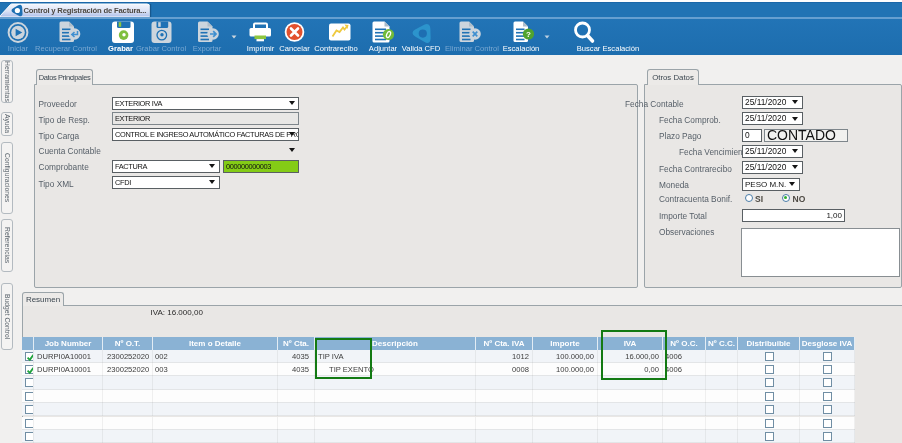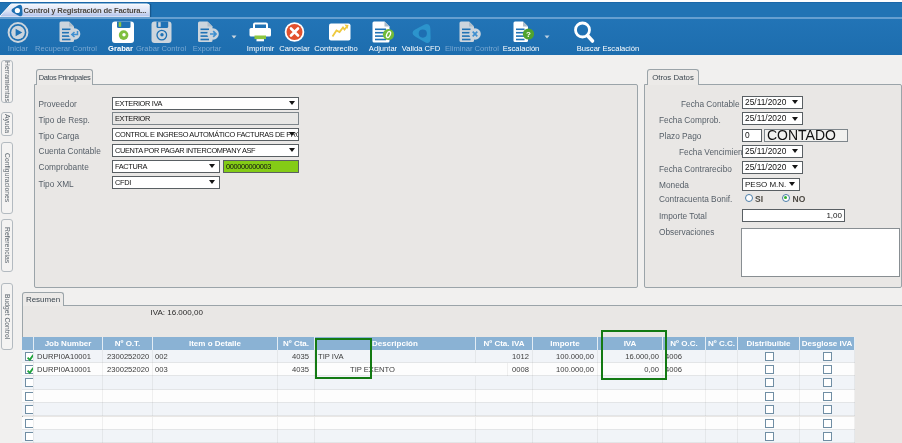--- a/index.html
+++ b/index.html
@@ -139,32 +139,31 @@
 <div class="panel" style="left:33.5px;top:84px;width:604px;height:204px;"></div>
 <div class="lbl" style="left:38.5px;top:99.0px;">Proveedor</div>
 <div class="inp" style="left:112px;top:96.5px;width:187px;height:13px;background:#fff;border-color:#595f63;color:#111;">EXTERIOR IVA</div>
     <div class="arr" style="left:288.7px;top:100.8px;"></div>
 <div class="lbl" style="left:38.5px;top:114.8px;">Tipo de Resp.</div>
 <div class="inp" style="left:112px;top:112.3px;width:187px;height:13px;background:#e8e7e5;border-color:#7e868b;color:#111;">EXTERIOR</div>
 <div class="lbl" style="left:38.5px;top:130.5px;">Tipo Carga</div>
 <div class="inp" style="left:112px;top:128px;width:187px;height:13px;background:#fff;border-color:#595f63;color:#111;">CONTROL E INGRESO AUTOMÁTICO FACTURAS DE PRO</div>
     <div class="arr" style="left:288.7px;top:132.3px;"></div>
 <div class="lbl" style="left:38.5px;top:146.0px;">Cuenta Contable</div>
-<div class="inp" style="left:112px;top:143.5px;width:187px;height:13px;background:#fff;border-color:#595f63;color:#111;">CUENTA POR PAGAR INTERCOMPANY ASF</div>
     <div class="arr" style="left:288.7px;top:147.8px;"></div>
 <div class="lbl" style="left:38.5px;top:162.3px;">Comprobante</div>
 <div class="inp" style="left:112px;top:159.8px;width:107.5px;height:13px;background:#fff;border-color:#595f63;color:#111;">FACTURA</div>
     <div class="arr" style="left:209.2px;top:164.10000000000002px;"></div>
 <div class="lbl" style="left:38.5px;top:178.5px;">Tipo XML</div>
 <div class="inp" style="left:112px;top:176px;width:107.5px;height:13px;background:#fff;border-color:#595f63;color:#111;">CFDI</div>
     <div class="arr" style="left:209.2px;top:180.3px;"></div>
 <div class="inp" style="left:223px;top:159.8px;width:76px;height:13px;background:#84cc16;border-color:#595f63;color:#111;">000000000003</div>
 <div class="ptab" style="left:647px;top:69px;width:52px;height:16px;line-height:15px;font-size:7.8px;">Otros Datos</div>
 <div class="panel" style="left:644px;top:84px;width:258px;height:204px;"></div>
-<div class="lbl" style="left:681px;top:98.5px;">Fecha Contable</div>
+<div class="lbl" style="left:625px;top:98.5px;">Fecha Contable</div>
 <div class="inp" style="left:742px;top:96px;width:60.5px;height:13px;background:#fff;border-color:#595f63;color:#111;font-size:8.4px;letter-spacing:0px;">25/11/2020</div>
     <div class="arr" style="left:792.2px;top:100.3px;"></div>
 <div class="lbl" style="left:659px;top:114.7px;">Fecha Comprob.</div>
 <div class="inp" style="left:742px;top:112.2px;width:60.5px;height:13px;background:#fff;border-color:#595f63;color:#111;font-size:8.4px;letter-spacing:0px;">25/11/2020</div>
     <div class="arr" style="left:792.2px;top:116.5px;"></div>
 <div class="lbl" style="left:659px;top:147.4px;padding-left:20px;">Fecha Vencimiento</div>
 <div class="inp" style="left:742px;top:144.9px;width:60.5px;height:13px;background:#fff;border-color:#595f63;color:#111;font-size:8.4px;letter-spacing:0px;">25/11/2020</div>
     <div class="arr" style="left:792.2px;top:149.20000000000002px;"></div>
 <div class="lbl" style="left:659px;top:163.6px;">Fecha Contrarecibo</div>
 <div class="inp" style="left:742px;top:161.1px;width:60.5px;height:13px;background:#fff;border-color:#595f63;color:#111;font-size:8.4px;letter-spacing:0px;">25/11/2020</div>
@@ -229,21 +228,21 @@
 <div class="row" style="top:362.9px;left:22px;width:833px;background:#fdfdfd;">
 <div class="bcell" style="left:0px;width:12px;">
         <div class="cb" style="left:3px;top:2px;"><svg width="9" height="9" viewBox="0 0 9 9">
             <path d="M1.6 4.6 L3.8 6.8 L7.4 1.8" stroke="#1fa33c" stroke-width="1.8" fill="none"></path>
           </svg></div>
       </div>
 <div class="bcell" style="left:12px;width:69px;padding-left:3px;">DURPI0A10001</div>
 <div class="bcell" style="left:81px;width:50px;padding-left:4px;">2300252020</div>
 <div class="bcell" style="left:131px;width:125px;padding-left:2px;">003</div>
 <div class="bcell" style="left:256px;width:37px;text-align:right;padding-right:5px;">4035</div>
-<div class="bcell" style="left:293px;width:161px;padding-left:3px;margin-left:32px;">TIP EXENTO</div>
+<div class="bcell" style="left:293px;width:161px;padding-left:14px;">TIP EXENTO</div>
 <div class="bcell" style="left:454px;width:57px;text-align:right;padding-right:3px;">0008</div>
 <div class="bcell" style="left:511px;width:65px;text-align:right;padding-right:3px;">100.000,00</div>
 <div class="bcell" style="left:576px;width:65px;text-align:right;padding-right:3px;">0,00</div>
 <div class="bcell" style="left:641px;width:43px;padding-left:2px;">4006</div>
 <div class="bcell" style="left:684px;width:32px;padding-left:2px;"></div>
 <div class="bcell" style="left:716px;width:62px;">
         <div class="cb" style="left:26.5px;top:2px;"></div>
       </div>
 <div class="bcell" style="left:778px;width:55px;">
         <div class="cb" style="left:23.0px;top:2px;"></div>

